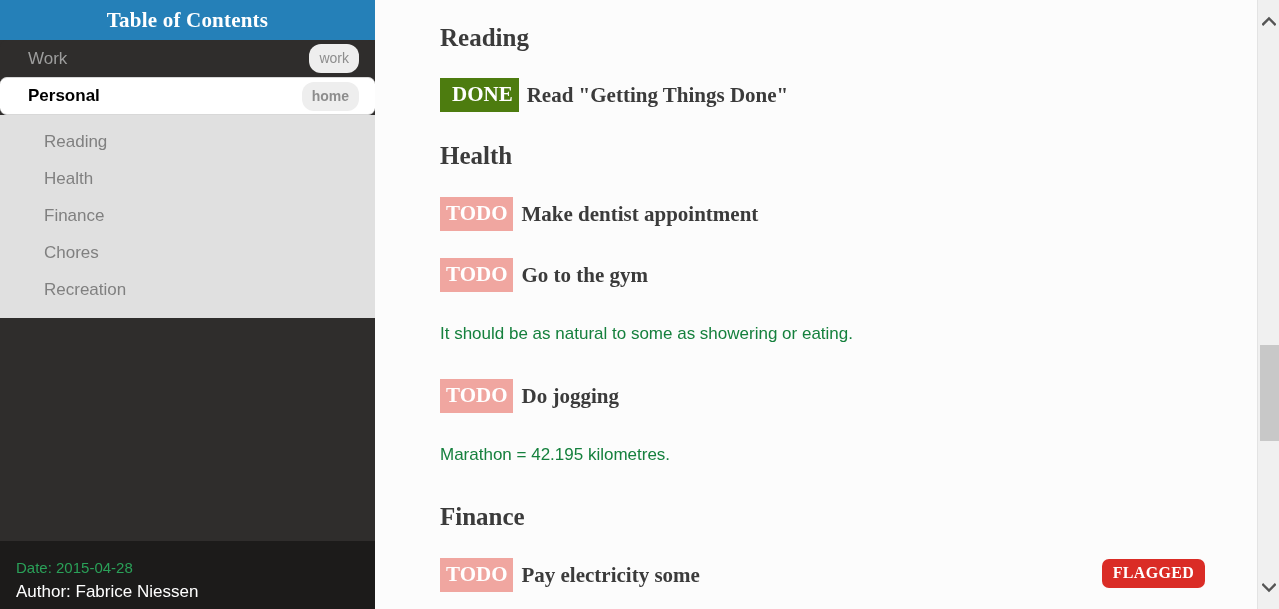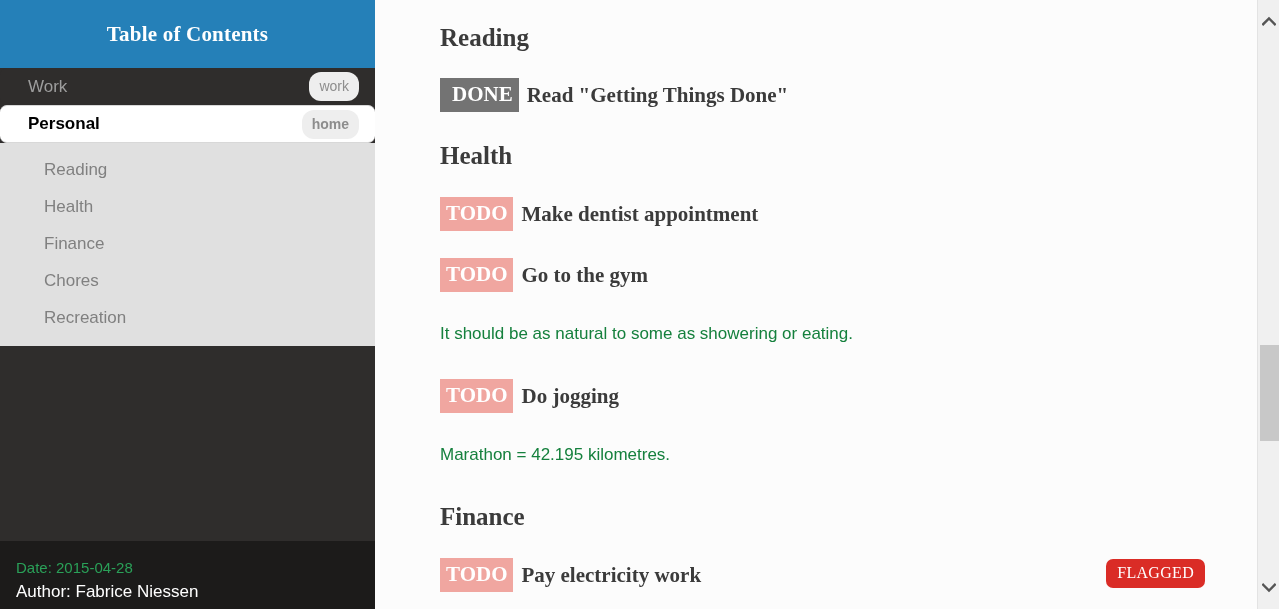--- a/index.html
+++ b/index.html
@@ -26,21 +26,21 @@
   .sidebar {
     position: relative;
     width: 375px;
     height: 609px;
     background: #2f2d2c;
     flex: 0 0 375px;
     box-sizing: border-box;
   }
 
   .toc-header {
-    height: 68px;
+    height: 40px;
     background: #2580b8;
     color: #ffffff;
     display: flex;
     align-items: center;
     justify-content: center;
     font-family: "Liberation Serif", serif;
     font-weight: bold;
     font-size: 21px;
     letter-spacing: 0.2px;
   }
@@ -172,36 +172,36 @@
     display: inline-block;
     color: #ffffff;
     font-family: "Liberation Serif", serif;
     font-weight: bold;
     font-size: 21px;
     line-height: 1;
     padding: 6px 6px 7px;
     margin-right: 8px;
   }
   .kw-todo { background: #f0a6a0; }
-  .kw-done { background: #737373; padding-left: 12px; }
+  .kw-done { background: #4d7c0f; padding-left: 12px; }
 
   .para {
     font-family: "Liberation Sans", sans-serif;
     font-size: 17px;
     color: #15803d;
     line-height: 1;
     margin: 0;
   }
 
   .flag {
     position: absolute;
     background: #da2c26;
     color: #ffffff;
     font-family: "Liberation Serif", serif;
-    font-weight: normal;
+    font-weight: bold;
     font-size: 16px;
     line-height: 1;
     padding: 6px 11px 7px;
     border-radius: 7px;
     letter-spacing: 0.3px;
   }
 
   
   .abs { position: absolute; }
 
@@ -314,21 +314,21 @@
         <span class="kw kw-todo">TODO</span>
         <span>Do jogging</span>
       </div>
 
       <p class="para abs" style="left:65px; top:446px;">Marathon = 42.195 kilometres.</p>
 
       <h2 class="section abs" style="left:65px; top:504px;">Finance</h2>
 
       <div class="todo-line abs" style="left:65px; top:558px;">
         <span class="kw kw-todo">TODO</span>
-        <span>Pay electricity work</span>
+        <span>Pay electricity some</span>
       </div>
 
       <span class="flag" style="right:74px; top:559px;">FLAGGED</span>
     </div>
 
     <div class="scrollbar">
       <div class="sb-arrow up">
         <svg width="14" height="10" viewBox="0 0 14 10" aria-hidden="true">
           <path d="M1.2 8.2 L7 2.4 L12.8 8.2" fill="none" stroke="#555555" stroke-width="2.4" stroke-linecap="square"></path>
         </svg>

